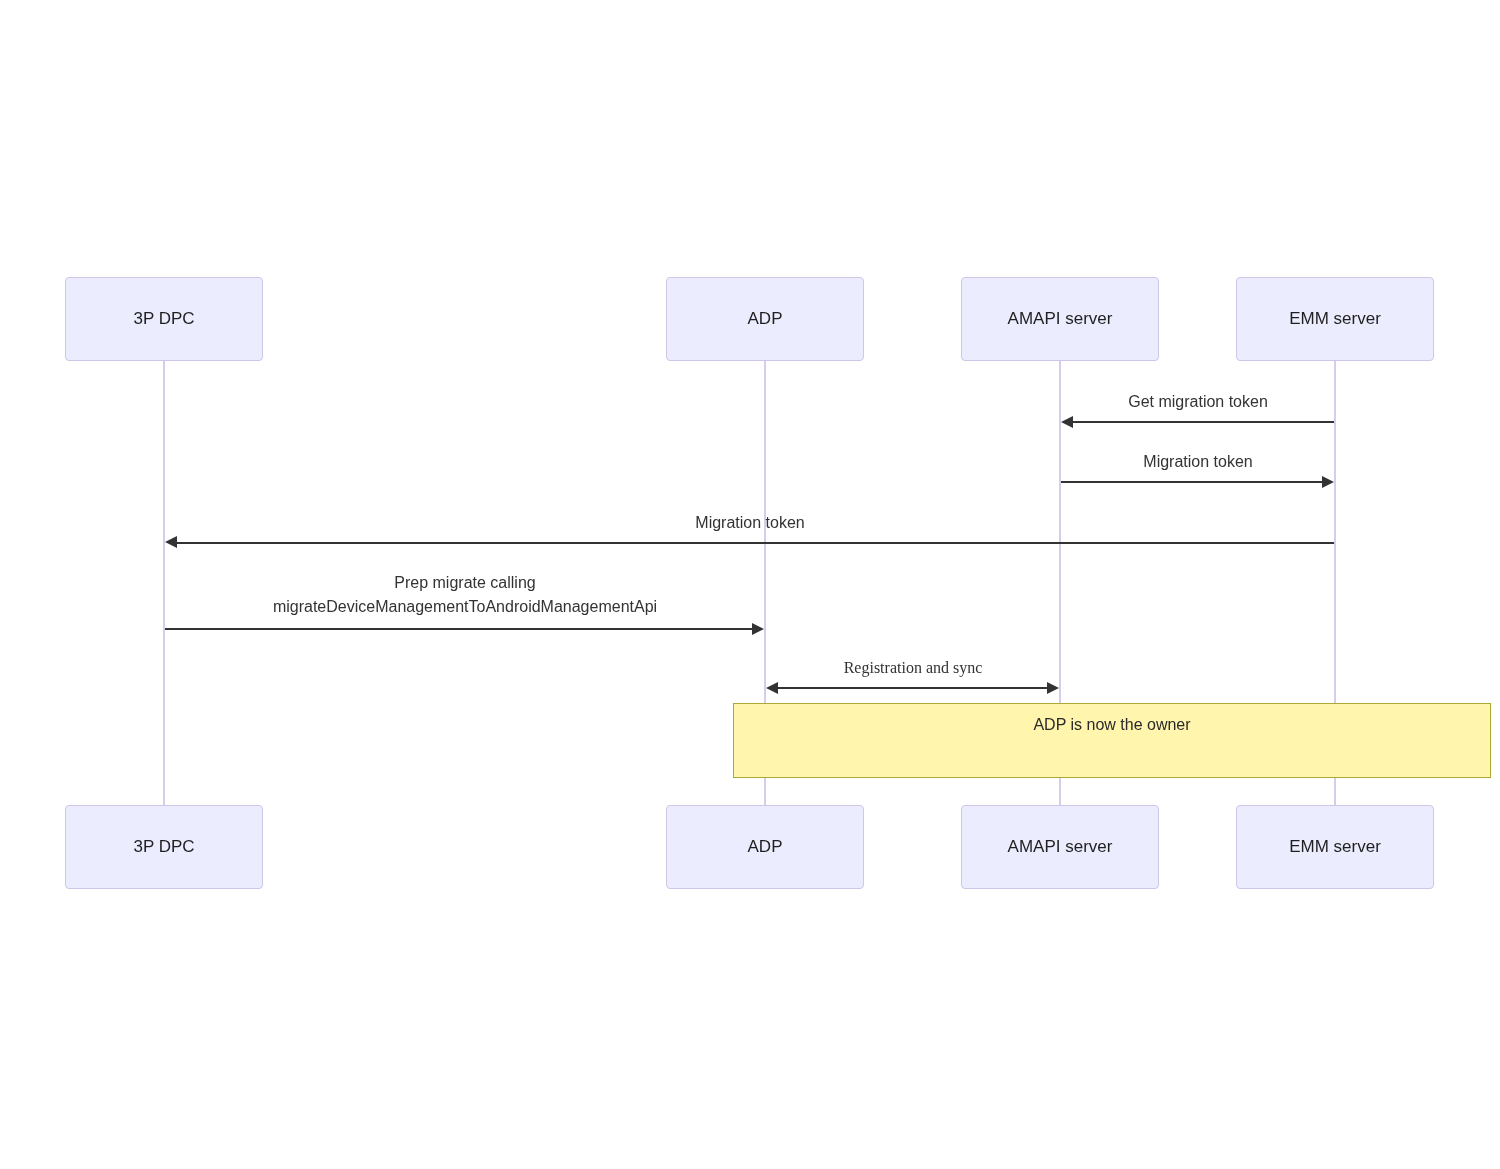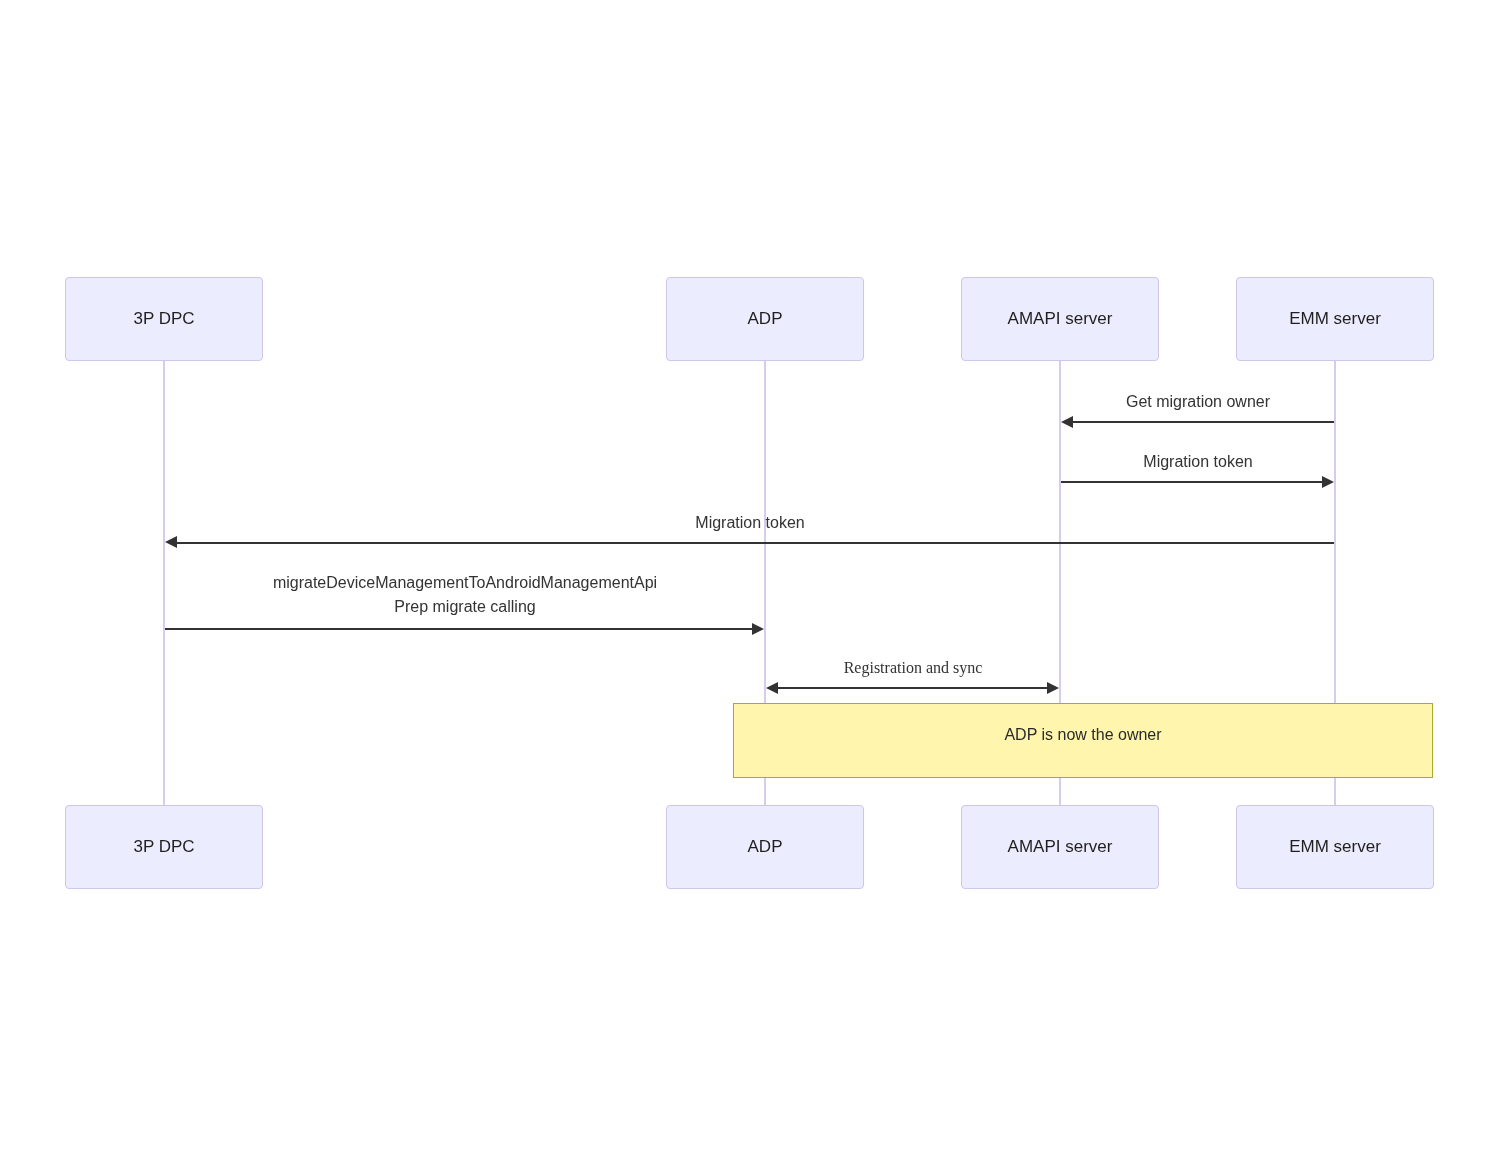--- a/index.html
+++ b/index.html
@@ -61,57 +61,57 @@
     width: 0;
     height: 0;
     border-top: 6px solid transparent;
     border-bottom: 6px solid transparent;
     border-left: 12px solid #333333;
   }
   .note {
     position: absolute;
     left: 733px;
     top: 703px;
-    width: 700px;
+    width: 758px;
     height: 75px;
     background: #fff5ad;
     border: 1px solid #aaaa33;
     box-sizing: border-box;
     color: #2a2a2a;
     font-size: 16px;
     text-align: center;
     line-height: 25px;
-    padding-top: 18px;
+    padding-top: 8px;
   }
 </style>
 </head>
 <body>
 
 <div class="canvas">
 
   <div class="lifeline" style="left:163px;"></div>
   <div class="lifeline" style="left:764px;"></div>
   <div class="lifeline" style="left:1059px;"></div>
   <div class="lifeline" style="left:1334px;"></div>
 
-  <div class="msg-label" style="left:1061px; top:390px; width:274px;">Get migration owner</div>
+  <div class="msg-label" style="left:1061px; top:390px; width:274px;">Get migration token</div>
   <div class="msg-line" style="left:1071px; top:421px; width:263px;"></div>
   <div class="head-l" style="left:1061px; top:416px;"></div>
 
   <div class="msg-label" style="left:1061px; top:450px; width:274px;">Migration token</div>
   <div class="msg-line" style="left:1061px; top:481px; width:263px;"></div>
   <div class="head-r" style="left:1322px; top:476px;"></div>
 
   <div class="msg-label" style="left:165px; top:511px; width:1170px;">Migration token</div>
   <div class="msg-line" style="left:175px; top:542px; width:1159px;"></div>
   <div class="head-l" style="left:165px; top:536px;"></div>
 
   <div class="msg-label" style="left:165px; top:571px; width:600px;">
+    <div>Prep migrate calling</div>
     <div>migrateDeviceManagementToAndroidManagementApi</div>
-    <div>Prep migrate calling</div>
   </div>
   <div class="msg-line" style="left:165px; top:628px; width:589px;"></div>
   <div class="head-r" style="left:752px; top:623px;"></div>
 
   <div class="msg-label" style="left:766px; top:656px; width:294px;font-family:Liberation Serif, serif;">Registration and sync</div>
   <div class="msg-line" style="left:776px; top:687px; width:272px;"></div>
   <div class="head-l" style="left:766px; top:682px;"></div>
   <div class="head-r" style="left:1047px; top:682px;"></div>
 
   <div class="note">

